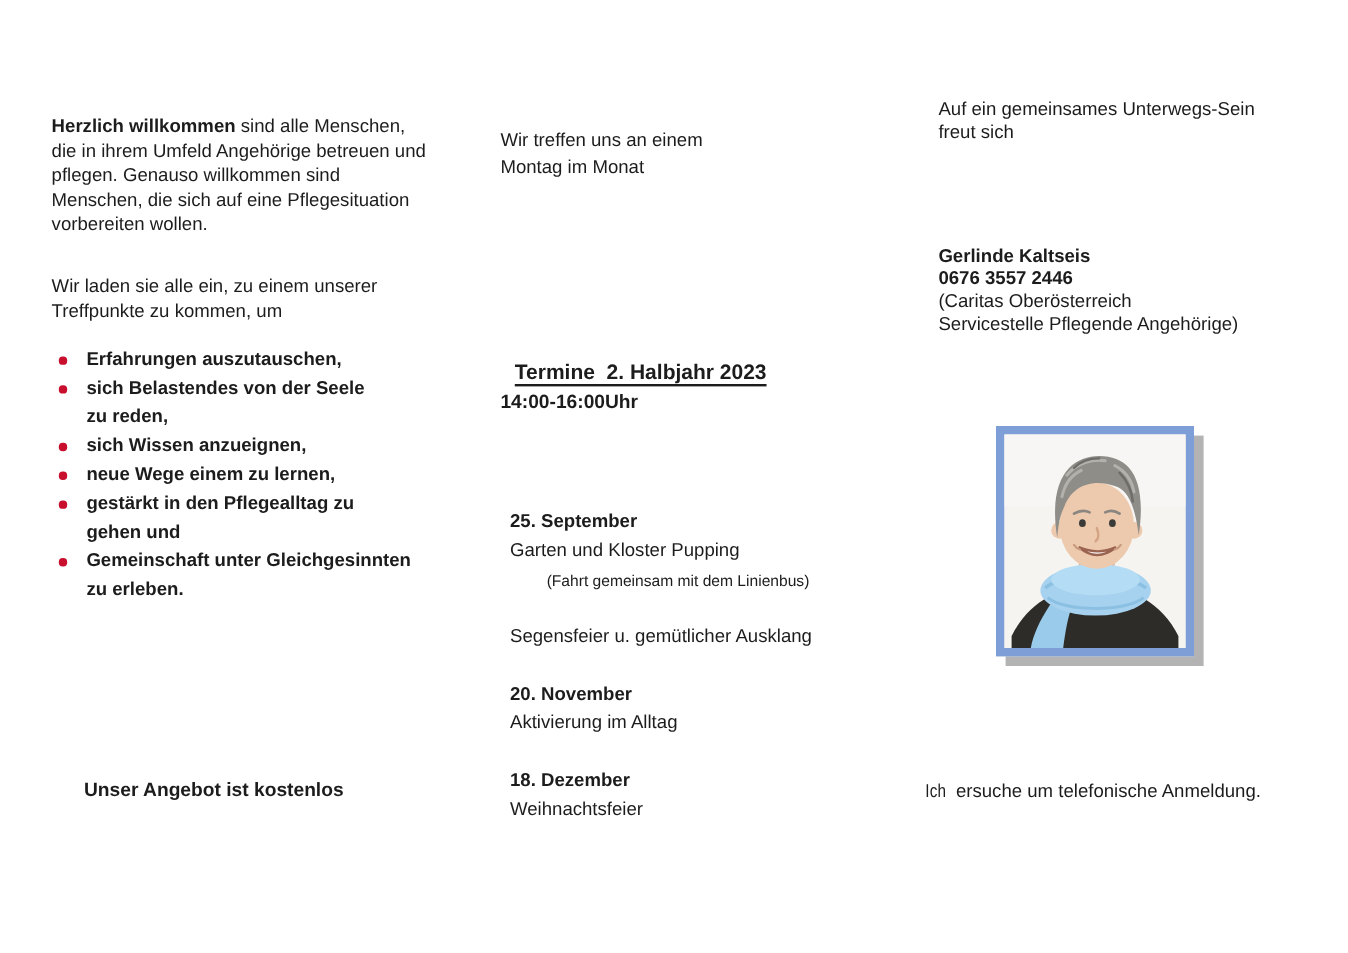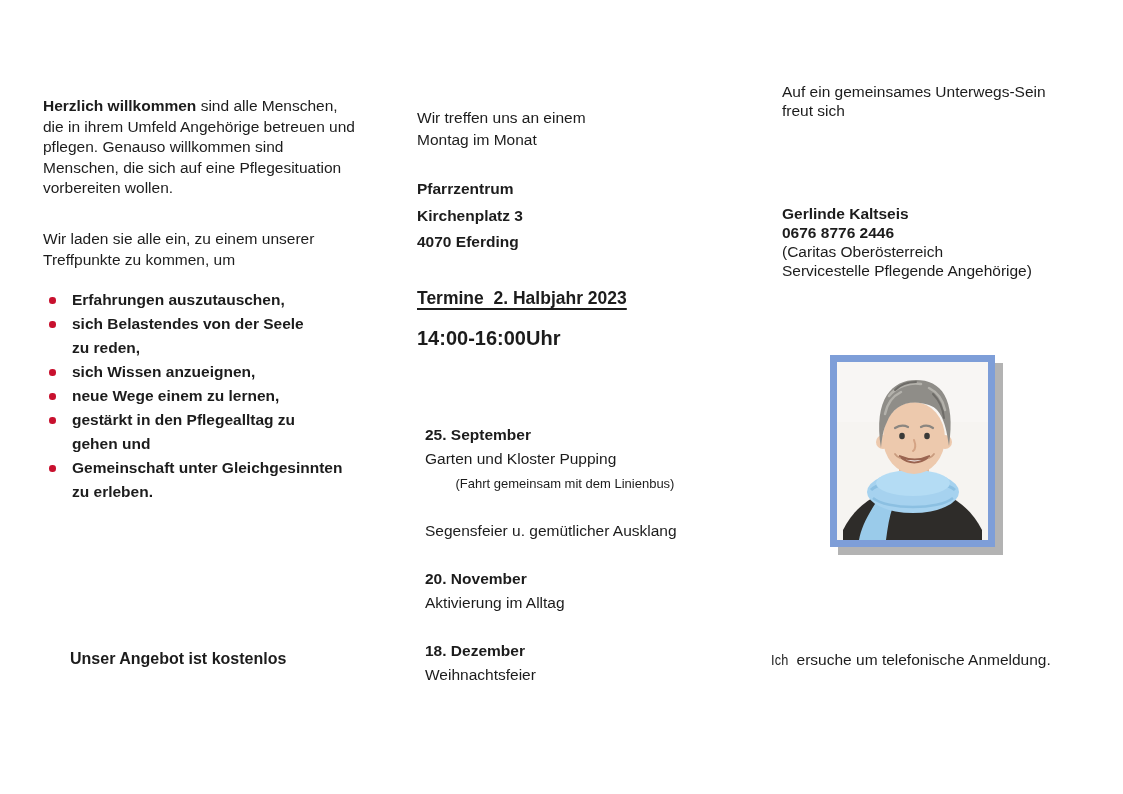--- a/index.html
+++ b/index.html
@@ -18,24 +18,24 @@
   .li-text { white-space:pre-wrap; }
   .free-note { position:absolute; left:27px; top:650px; font-weight:bold; font-size:16px; margin:0; }
 
   
   .col-mid { position:absolute; left:417px; top:0; width:292px; height:794px; font-size:15.5px; }
   .meet1 { position:absolute; top:107px;  margin:0; line-height:21px; }
   .meet2 { position:absolute; top:129px; margin:0; line-height:21px; }
   .meet2 b { font-weight:normal; }
   .addr  { position:absolute; top:176px; margin:0; font-weight:bold; line-height:26.5px; }
   .heading {
-    position:absolute; top:288px; margin:0; font-size:17.5px; font-weight:bold; white-space:pre;
+    position:absolute; top:288px; margin:12px; font-size:17.5px; font-weight:bold; white-space:pre;
     text-decoration:underline; text-decoration-thickness:2px; text-underline-offset:4px;
   }
-  .timerow { position:absolute; top:327px; margin:0; font-size:20px; font-weight:bold; }
+  .timerow { position:absolute; top:327px; margin:0; font-size:16px; font-weight:bold; }
   .events  { position:absolute; top:395px; left:8px; width:280px;margin-top:28px; }
   .event   { margin:0 0 24px 0; }
   .event.has-note { margin-bottom:22px; }
   .event .date  { font-weight:bold; line-height:24px; }
   .event .title { line-height:24px; }
   .event .note  { font-size:13px; line-height:26px;text-align:center; }
 
   
   .col-right { position:absolute; left:782px; top:0; width:345px; height:794px; font-size:15.5px; }
   .greeting { position:absolute; top:82px; margin:0; line-height:19px; white-space:pre-wrap; }
@@ -73,25 +73,20 @@
 zu erleben.</span></li>
     </ul>
 
     <p class="free-note">Unser Angebot ist kostenlos</p>
   </div>
 
   <div class="col-mid">
     <p class="meet1">Wir treffen uns an einem</p>
     <p class="meet2"><b>Montag</b><span> im Monat</span></p>
 
-    <div class="addr">
-      <div>Pfarrzentrum</div>
-      <div>Kirchenplatz 3</div>
-      <div>4070 Eferding</div>
-    </div>
 
     <h2 class="heading">Termine  2. Halbjahr 2023</h2>
     <p class="timerow">14:00-16:00Uhr</p>
 
     <div class="events">
       <div class="event has-note">
         <div class="date">25. September</div>
         <div class="title">Garten und Kloster Pupping</div>
         <div class="note">(Fahrt gemeinsam mit dem Linienbus)</div>
       </div>
@@ -108,21 +103,21 @@
       </div>
     </div>
   </div>
 
   <div class="col-right">
     <p class="greeting">Auf ein gemeinsames Unterwegs-Sein
 freut sich</p>
 
     <div class="contact">
       <div class="strong">Gerlinde Kaltseis</div>
-      <div class="strong">0676 8776 2446</div>
+      <div class="strong">0676 3557 2446</div>
       <div>(Caritas Oberösterreich</div>
       <div>Servicestelle Pflegende Angehörige)</div>
     </div>
   </div>
 
   <div class="photo-frame">
     <svg width="151" height="178" viewBox="0 0 151 178" xmlns="http://www.w3.org/2000/svg">
       <rect x="0" y="0" width="151" height="178" fill="#F6F4F1"></rect>
       <rect x="0" y="0" width="151" height="60" fill="#F8F6F4"></rect>
 

